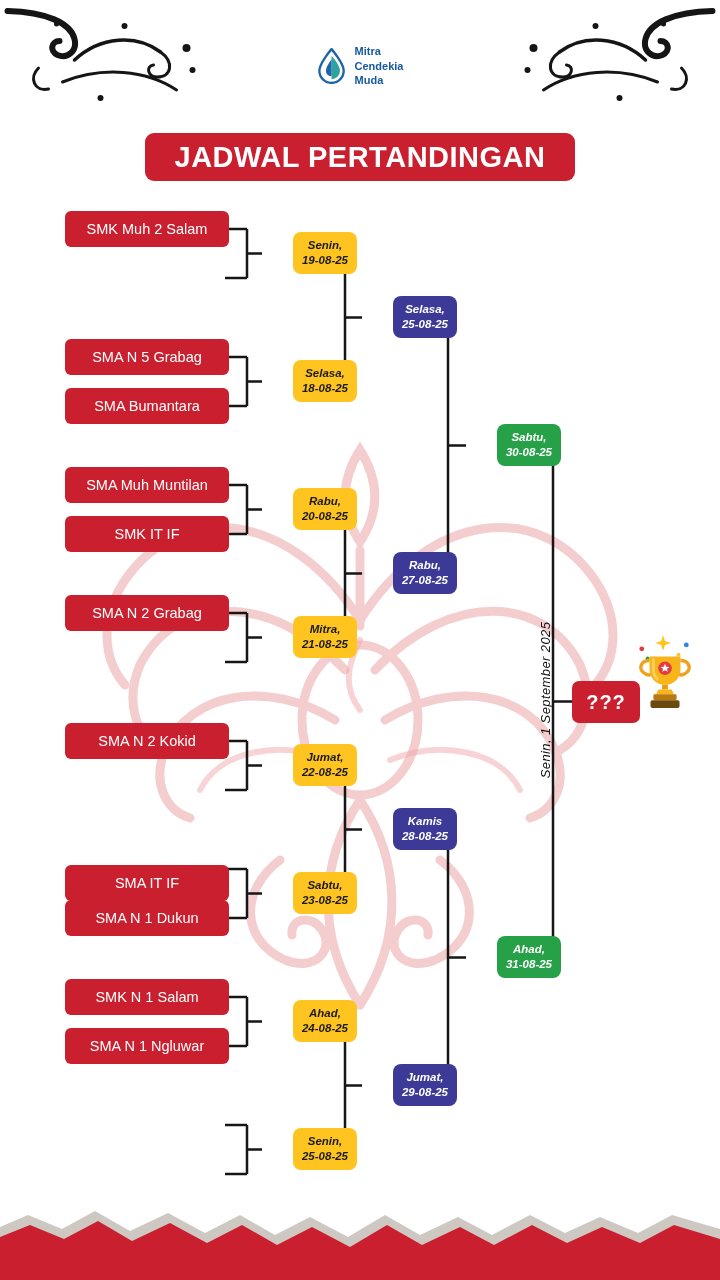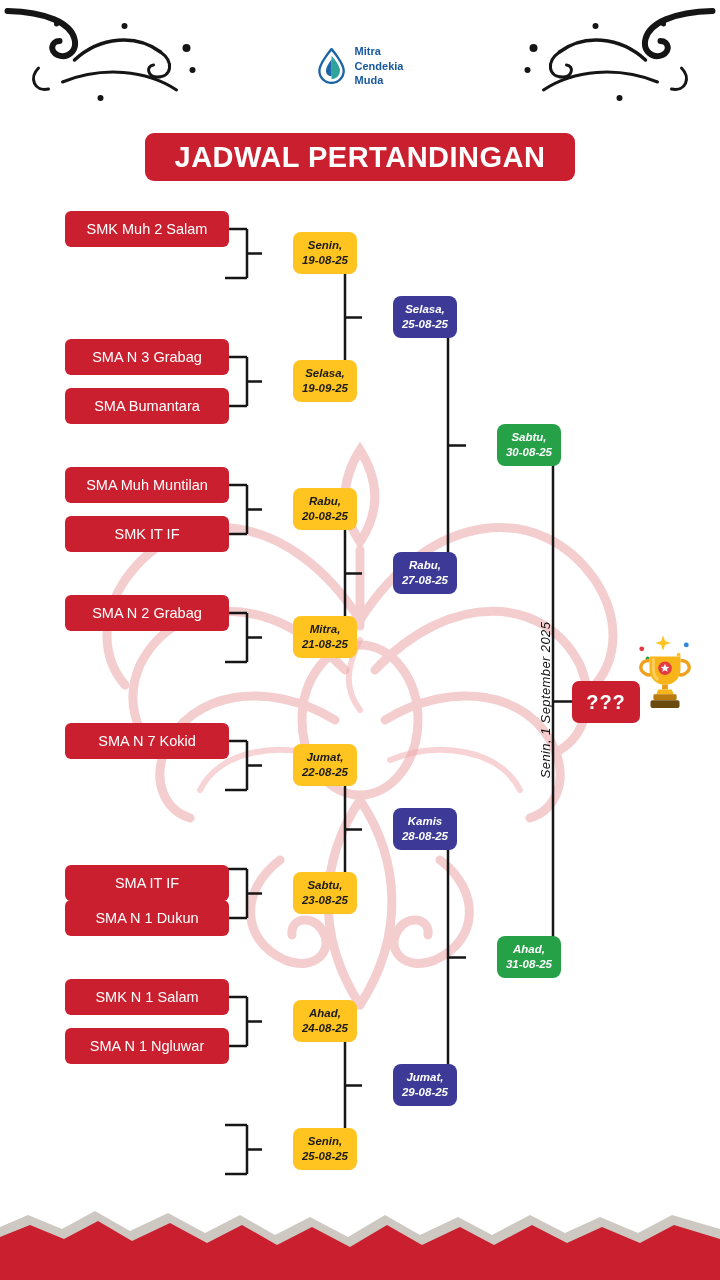--- a/index.html
+++ b/index.html
@@ -129,38 +129,38 @@
     <div class="logo-text">
       <div>Mitra</div>
       <div>Cendekia</div>
       <div>Muda</div>
     </div>
   </div>
 
   <div class="title">JADWAL PERTANDINGAN</div>
 
   <div class="team" style="top:211px">SMK Muh 2 Salam</div>
-  <div class="team" style="top:339px">SMA N 3 Grabag</div>
+  <div class="team" style="top:339px">SMA N 5 Grabag</div>
   <div class="team" style="top:388px">SMA Bumantara</div>
   <div class="team" style="top:467px">SMA Muh Muntilan</div>
   <div class="team" style="top:516px">SMK IT IF</div>
   <div class="team" style="top:595px">SMA N 2 Grabag</div>
-  <div class="team" style="top:723px">SMA N 7 Kokid</div>
+  <div class="team" style="top:723px">SMA N 2 Kokid</div>
   <div class="team" style="top:865px">SMA IT IF</div>
   <div class="team" style="top:900px">SMA N 1 Dukun</div>
   <div class="team" style="top:979px">SMK N 1 Salam</div>
   <div class="team" style="top:1028px">SMA N 1 Ngluwar</div>
 
   <div class="match yellow" style="top:232px">
     <span>Senin,</span>
     <span>19-08-25</span>
   </div>
   <div class="match yellow" style="top:360px">
     <span>Selasa,</span>
-    <span>19-09-25</span>
+    <span>18-08-25</span>
   </div>
   <div class="match yellow" style="top:488px">
     <span>Rabu,</span>
     <span>20-08-25</span>
   </div>
   <div class="match yellow" style="top:616px">
     <span>Mitra,</span>
     <span>21-08-25</span>
   </div>
   <div class="match yellow" style="top:744px">

